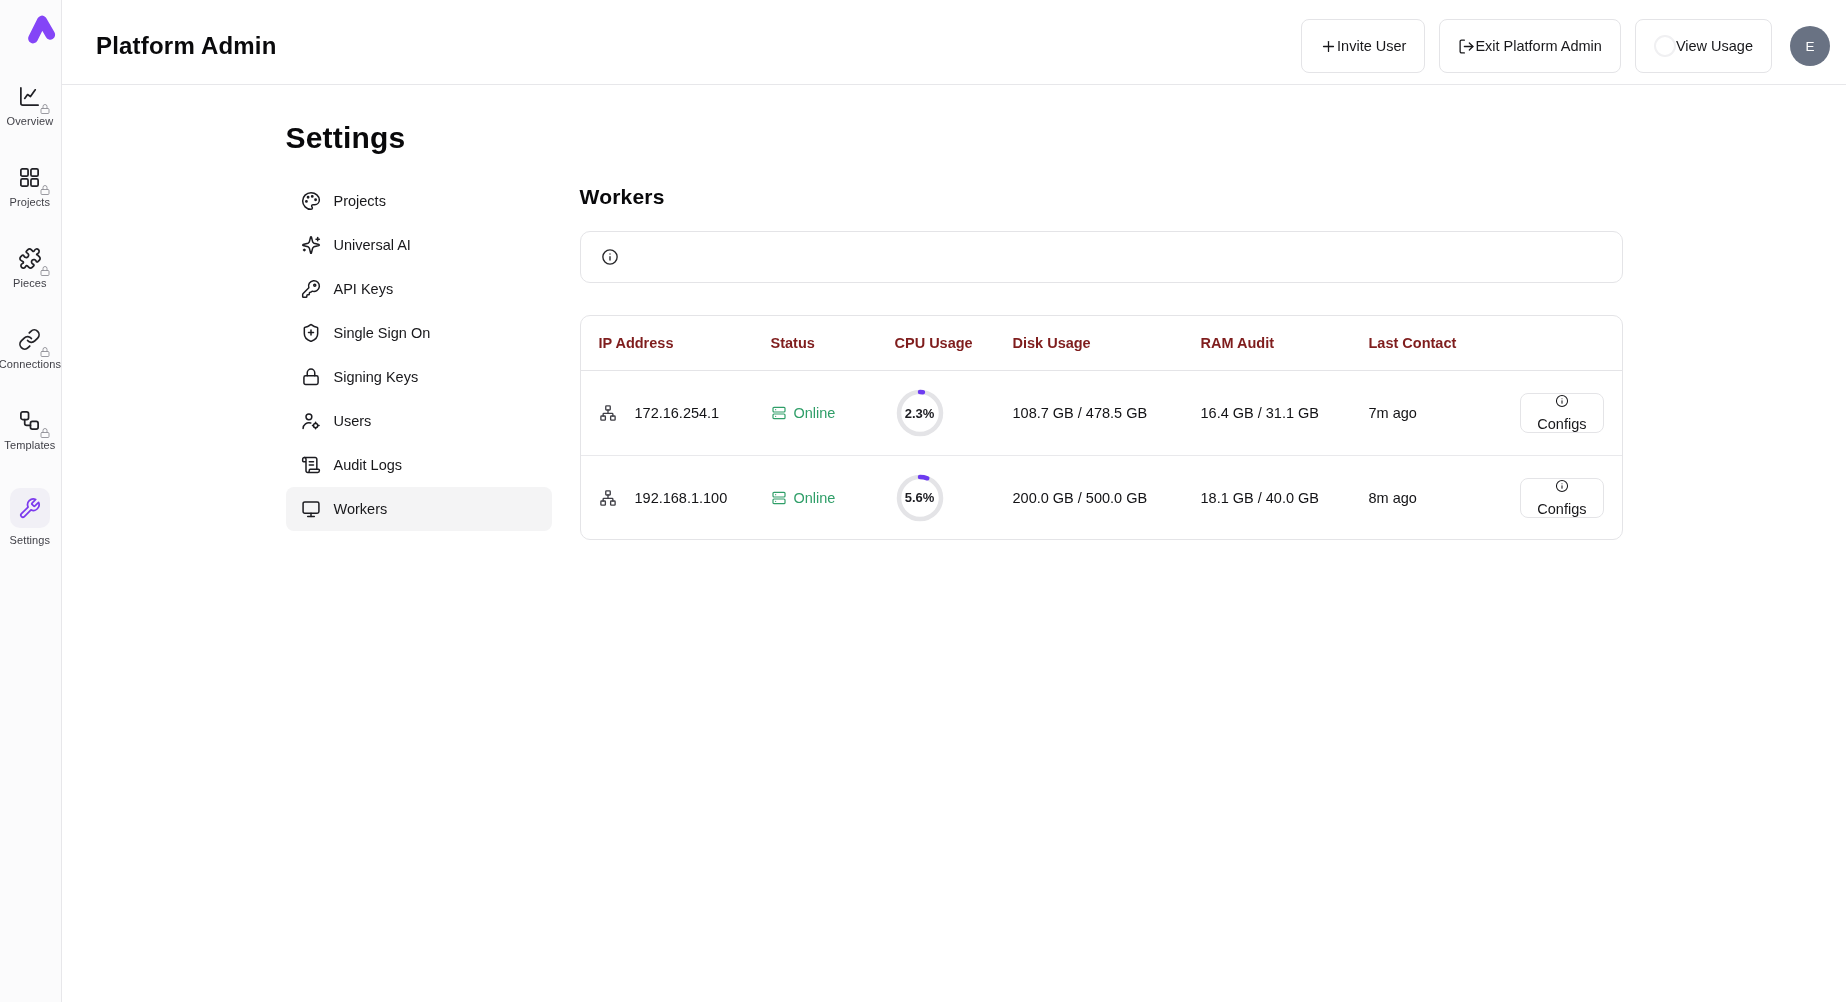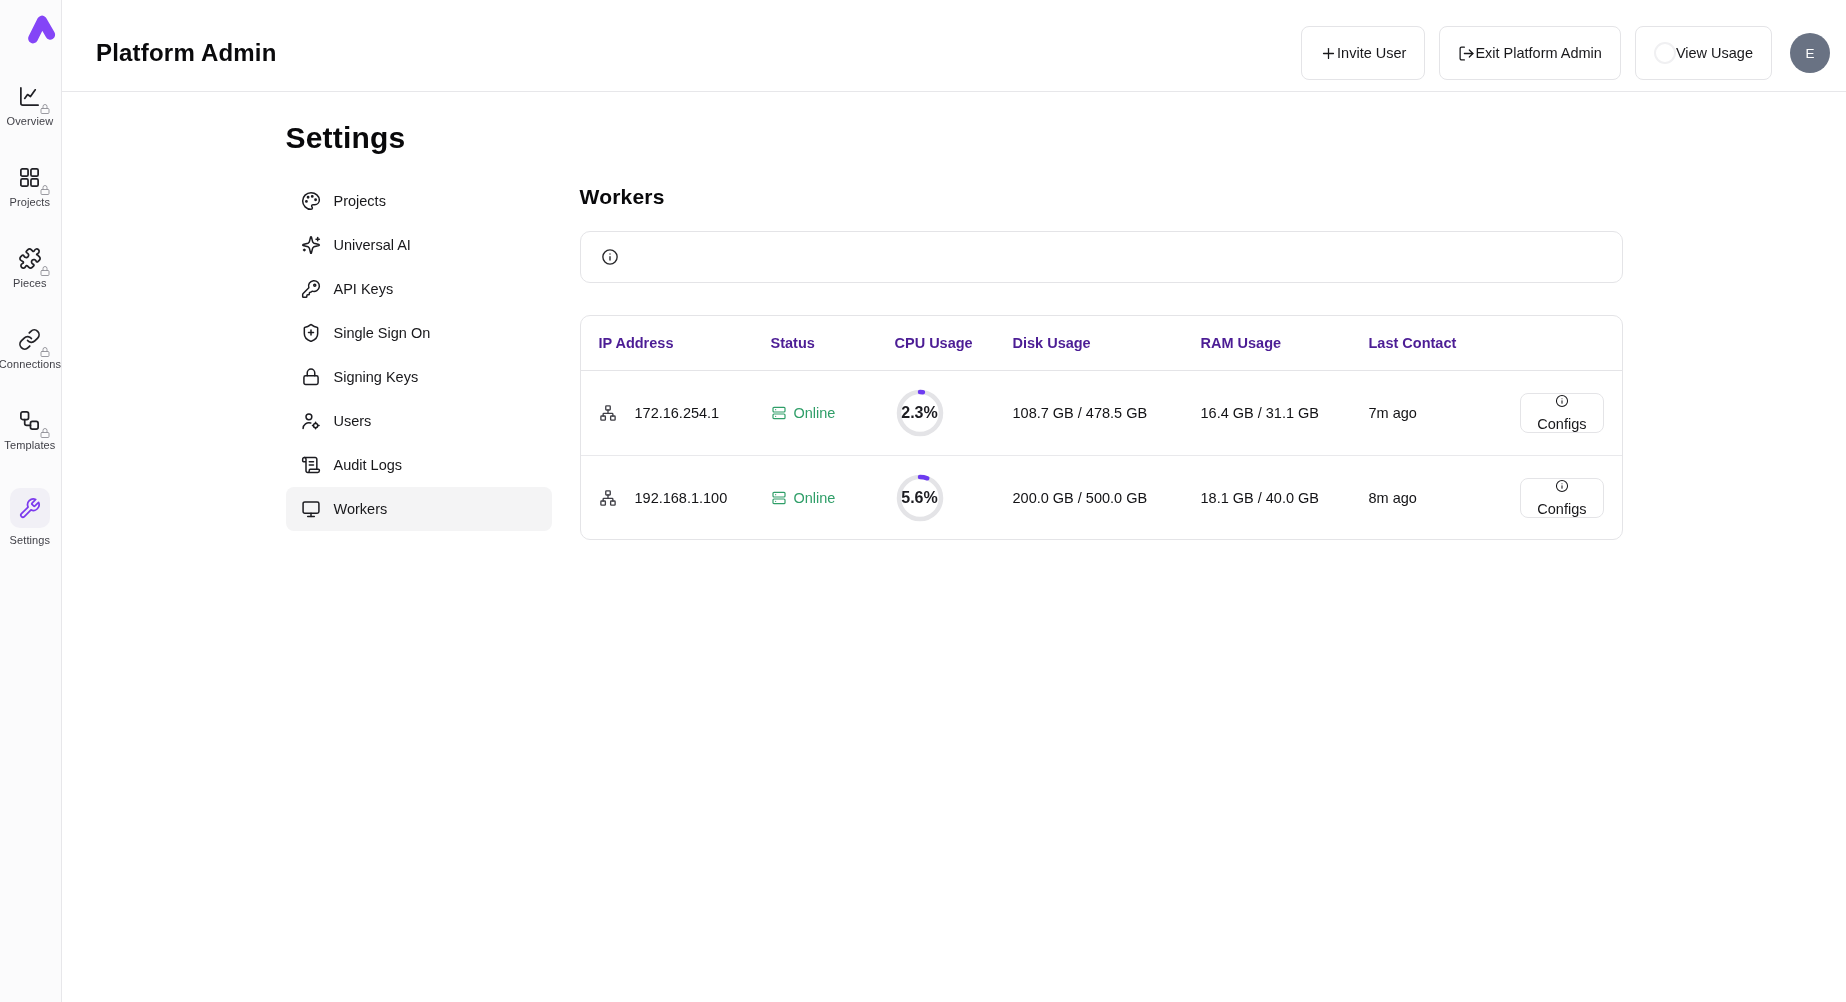--- a/index.html
+++ b/index.html
@@ -14,21 +14,21 @@
   .rail-item { display:flex; flex-direction:column; align-items:center; margin-bottom:37px; cursor:pointer; }
   .rail-icon-wrap { position:relative; width:26px; height:26px; display:flex; align-items:center; justify-content:center; }
   .rail-icon-wrap svg { stroke:#212126; }
   .lock-badge { position:absolute; right:-9px; bottom:-7px; background:#fbfbfc; border-radius:50%; padding:1px; line-height:0; }
   .lock-badge svg { stroke:#8e8e96; }
   .rail-label { margin-top:6px; font-size:11px; color:#3f3f46; letter-spacing:.1px; }
   .rail-item.active .rail-icon-wrap { width:40px; height:40px; background:#f1f0f6; border-radius:10px; }
   .rail-item.active .rail-icon-wrap svg { stroke:#7c3aed; }
 
   
-  .header { position:fixed; left:62px; right:0; top:15px; height:77px; background:#fff;
+  .header { position:fixed; left:62px; right:0; top:8px; height:77px; background:#fff;
     border-bottom:1px solid #e7e7ea; display:flex; align-items:center; padding:0 16px 0 34px; z-index:5; }
   .header-title { font-size:24px; font-weight:700; color:#0a0a0c; letter-spacing:.2px; }
   .header-right { margin-left:auto; display:flex; align-items:center; gap:14px; }
   .btn { display:inline-flex; align-items:center; height:54px; padding:0 18px;
     background:#fff; border:1px solid #e4e4e7; border-radius:8px; font-size:14.5px; font-weight:500;
     color:#18181b; cursor:pointer; font-family:inherit; }
   .btn svg { stroke:#18181b; }
   .usage-ring { width:22px; height:22px; border-radius:50%; border:2.5px solid #f0f0f2; }
   .avatar { width:40px; height:40px; border-radius:50%; background:#697283; color:#fff;
     display:flex; align-items:center; justify-content:center; font-size:13.5px; margin-left:4px; cursor:pointer; }
@@ -49,30 +49,30 @@
   
   .panel { flex:1; min-width:0; }
   .panel-h2 { font-size:21px; font-weight:700; color:#09090b; margin:6px 0 22px; letter-spacing:.2px; }
   .banner { display:flex; align-items:center; gap:12px; border:1px solid #e4e4e7; border-radius:10px;
     padding:16px 20px; font-size:14.5px; color:#27272a; }
   .banner svg { stroke:#27272a; flex:none; }
 
   .table-card { margin-top:32px; border:1px solid #e4e4e7; border-radius:10px; overflow:hidden; }
   .tgrid { display:grid; grid-template-columns:172px 124px 118px 188px 168px 146px 1fr;
     align-items:center; padding:0 18px; }
-  .thead { height:55px; border-bottom:1px solid #e4e4e7; font-weight:700; font-size:14.5px; color:#4c1d95; }
+  .thead { height:55px; border-bottom:1px solid #e4e4e7; font-weight:700; font-size:14.5px; color:#7f1d1d; }
   .trow { height:84px; font-size:14.5px; color:#131316; }
   .trow + .trow { border-top:1px solid #e9e9ec; }
   .cell-ip { display:flex; align-items:center; gap:18px; }
   .cell-ip svg { stroke:#3f3f46; flex:none; }
   .cell-status { display:flex; align-items:center; gap:7px; color:#2f9e68; }
   .cell-status svg { stroke:#2f9e68; flex:none; }
   .gauge { position:relative; width:50px; height:50px; }
   .gauge-label { position:absolute; inset:0; display:flex; align-items:center; justify-content:center;
-    font-size:16px; font-weight:700; color:#1c1c21; }
+    font-size:13px; font-weight:700; color:#1c1c21; }
   .cell-actions { display:flex; justify-content:flex-end; }
   .btn-configs { height:40px; padding:0 16px; gap:8px;flex-direction:column; }
 
   .ic { fill:none; stroke-width:1.8; stroke-linecap:round; stroke-linejoin:round; }
 </style>
 </head>
 <body>
 
 <nav class="rail">
   <div class="rail-logo">
@@ -303,21 +303,21 @@
               <path d="M12 8h.01"></path>
           </svg>
         </div>
 
         <div class="table-card">
           <div class="tgrid thead">
             <div>IP Address</div>
             <div>Status</div>
             <div>CPU Usage</div>
             <div>Disk Usage</div>
-            <div>RAM Usage</div>
+            <div>RAM Audit</div>
             <div>Last Contact</div>
             <div></div>
           </div>
 
           <div class="tgrid trow">
             <div class="cell-ip">
               <svg class="ic" width="18" height="18" viewBox="0 0 24 24">
                 <rect x="9" y="2.5" width="6" height="5.5" rx="1"></rect>
                   <rect x="2.5" y="16" width="6" height="5.5" rx="1"></rect>
                   <rect x="15.5" y="16" width="6" height="5.5" rx="1"></rect>

